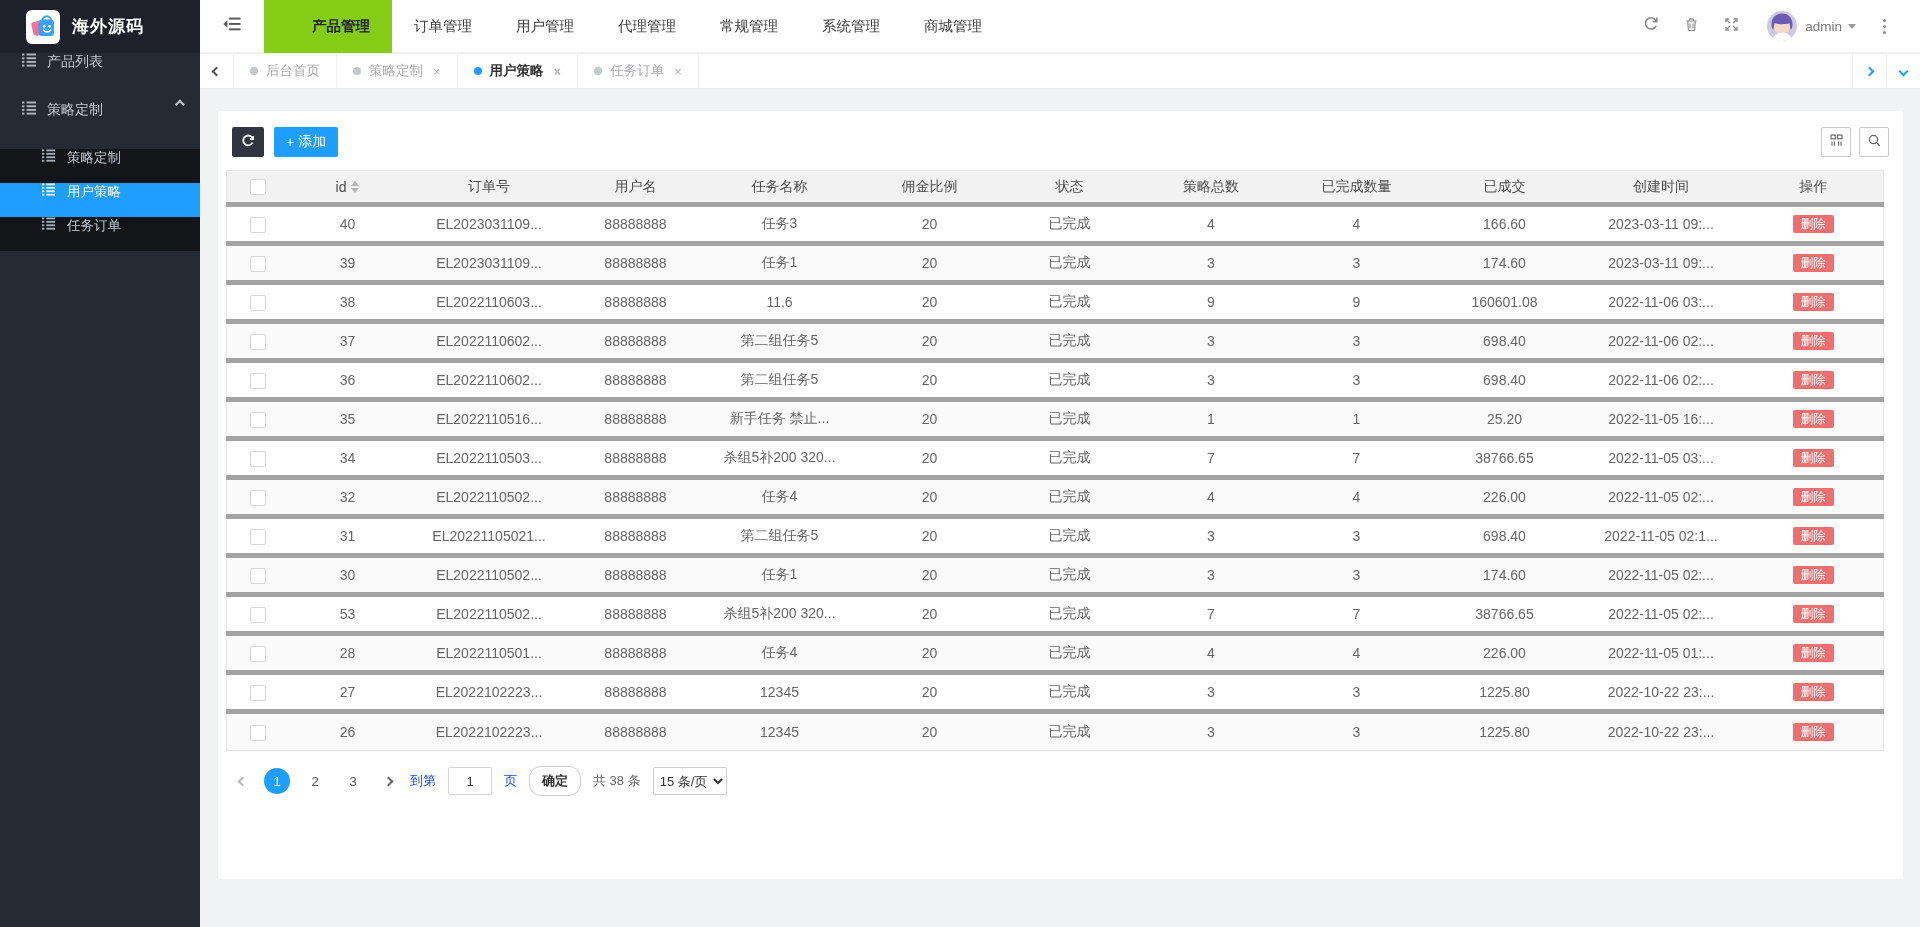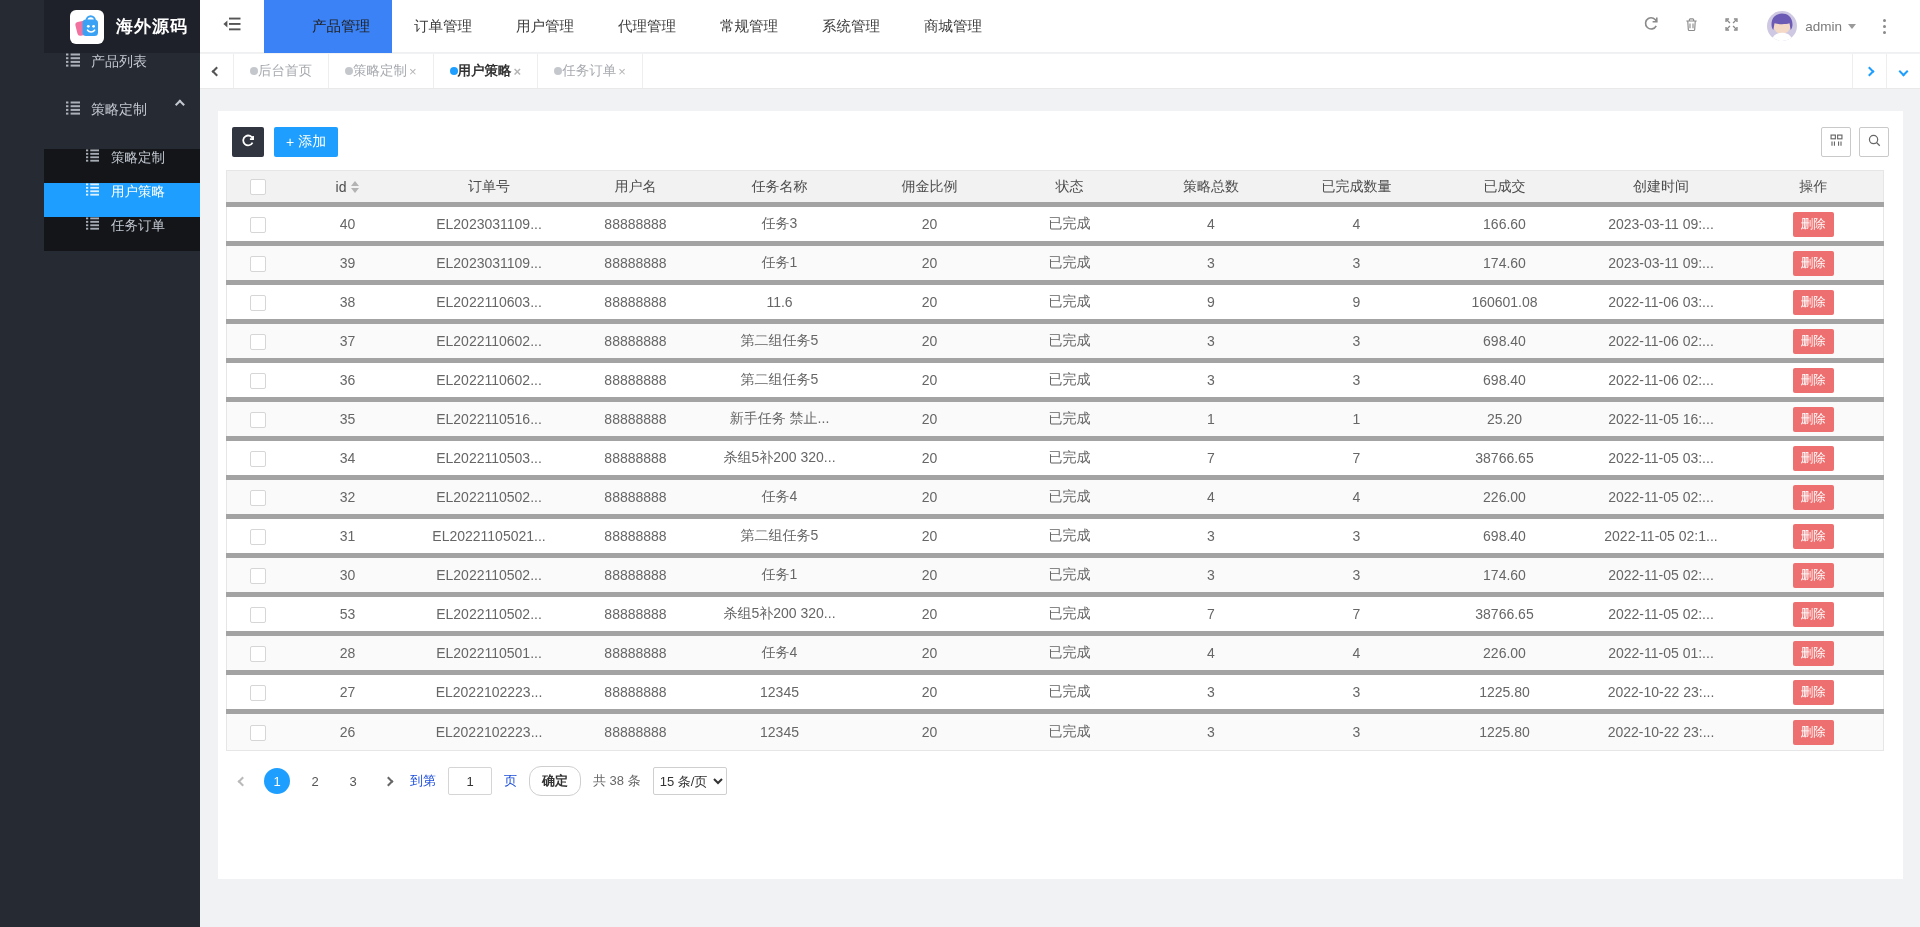--- a/index.html
+++ b/index.html
@@ -1,54 +1,54 @@
 <!DOCTYPE html>
 <html lang="zh"><head>
 <meta charset="utf-8">
 <style>
   * { box-sizing: border-box; margin: 0; padding: 0; }
   html,body { width:1920px; height:927px; overflow:hidden;
     font-family:"Liberation Sans","DejaVu Sans",sans-serif; background:#f1f2f4; }
 
   
-  .sidebar { position:absolute; left:0; top:0; width:200px; height:927px; background:#262a33; z-index:5;padding-left:44px; }
+  .sidebar { position:absolute; left:0; top:0; width:200px; height:927px; background:#262a33; z-index:5; }
   .logo-bar { height:53px; background:#1e212a; display:flex; align-items:center; padding-left:26px; gap:12px; }
   .logo-badge { width:34px; height:34px; flex:0 0 34px; }
   .logo-text { color:#ffffff; font-size:17px; font-weight:bold; letter-spacing:1px; }
   .side-item { height:48px; display:flex; align-items:flex-start; padding:0 18px 0 22px; color:#c3c8d1; font-size:14px; cursor:pointer; gap:11px; }
   .side-item .licon { width:14px; height:14px; flex:0 0 14px; opacity:.85; }
   .side-item .grow { flex:1; }
   .submenu { background:#131519; }
   .submenu .side-item { height:34px; padding-left:42px; font-size:13.5px; }
   .side-item.active { background:#1e9fff; color:#ffffff; }
   .chev { display:inline-block; width:7px; height:7px; border-left:2px solid currentColor; border-bottom:2px solid currentColor; }
   .chev.up { transform:rotate(135deg) translate(-1px,-1px); }
   .chev.left { transform:rotate(45deg); }
   .chev.right { transform:rotate(-135deg); }
   .chev.down { transform:rotate(-45deg); }
 
   
   .header { position:absolute; left:200px; top:0; right:0; height:53px; background:#fff; border-bottom:1px solid #f0f0f0; display:flex; align-items:center; }
   .collapse-btn { width:64px; height:53px; display:flex; align-items:center; justify-content:center; cursor:pointer; }
   .topnav { display:flex; height:53px; }
   .nav-item { height:53px; display:flex; align-items:center; padding:0 22px; font-size:14.5px; color:#3c3c3c; cursor:pointer; }
-  .nav-item.active { background:#3b82f6; font-weight:normal; color:#222;padding-left:48px; }
+  .nav-item.active { background:#84cc16; font-weight:bold; color:#222;padding-left:48px; }
   .header-right { margin-left:auto; display:flex; align-items:center; padding-right:24px; }
   .hicon-btn { width:40px; height:53px; display:flex; align-items:center; justify-content:center; cursor:pointer; }
   .avatar { width:30px; height:30px; border-radius:50%; overflow:hidden; margin-left:16px; flex:0 0 30px; cursor:pointer; }
   .admin-name { font-size:13.5px; color:#7a7a7a; margin-left:8px; cursor:pointer; display:flex; align-items:center; gap:6px; }
   .tri-down { width:0; height:0; border:4px solid transparent; border-top:5px solid #9a9a9a; margin-top:4px; }
   .kebab { margin-left:16px; width:24px; height:53px; display:flex; flex-direction:column; align-items:center; justify-content:center; gap:3px; cursor:pointer; }
   .kebab i { width:3px; height:3px; background:#8a8a8a; border-radius:50%; }
 
   
   .tabbar { position:absolute; left:200px; top:54px; right:0; height:35px; background:#fff; display:flex; align-items:stretch; border-bottom:1px solid #e9e9e9; }
   .tab-scroll-btn { width:34px; display:flex; align-items:center; justify-content:center; color:#555; border-right:1px solid #eee; cursor:pointer; }
   .tab-scroll-btn.blue { color:#1e9fff; border-right:none; border-left:1px solid #eee; }
-  .tab { display:flex; align-items:center; gap:0; padding:0 16px; border-right:1px solid #eee; font-size:13.5px; color:#a6a9ae; cursor:pointer; white-space:nowrap; }
+  .tab { display:flex; align-items:center; gap:8px; padding:0 16px; border-right:1px solid #eee; font-size:13.5px; color:#a6a9ae; cursor:pointer; white-space:nowrap; }
   .tab .dot { width:8px; height:8px; border-radius:50%; background:#c4c7cc; }
   .tab.active { color:#333; font-weight:bold; }
   .tab.active .dot { background:#1e9fff; }
   .tab .close { font-size:13px; color:#b5b5b5; margin-left:2px; }
   .tab-spacer { flex:1; }
 
   
   .content { position:absolute; left:200px; top:90px; right:0; bottom:0; background:#f1f2f4; }
   .card { position:absolute; left:18px; right:17px; top:21px; height:768px; background:#ffffff; }
   .toolbar { display:flex; align-items:center; padding:16px 14px 13px; }
@@ -63,21 +63,21 @@
   th { font-size:14px; color:#4d4d4d; font-weight:normal; text-align:center; }
   tbody tr { height:39px; border-top:5px solid #a3a3a3; background:#fff;padding-left:40px; }
   tbody tr:nth-child(even) { background:#fafafa; }
   td { font-size:14px; color:#666; text-align:center; overflow:hidden; white-space:nowrap; }
   .cbx { display:inline-block; width:16px; height:16px; background:#fff; border:1px solid #d6d6d6; border-radius:2px; vertical-align:middle; cursor:pointer; }
   .th-id { display:inline-flex; align-items:center; gap:5px; }
   .sort { display:inline-flex; flex-direction:column; gap:2px; cursor:pointer; }
   .sort i { width:0; height:0; border-left:4px solid transparent; border-right:4px solid transparent; }
   .sort .u { border-bottom:5px solid #b3b3b3; }
   .sort .d { border-top:5px solid #b3b3b3; }
-  .del-btn { background:#ee6f6f; color:#fff; border:none; border-radius:2px; font-size:12.5px; height:25px; padding:0 8px; cursor:pointer; }
+  .del-btn { background:#ee6f6f; color:#fff; border:none; border-radius:2px; font-size:12.5px; height:18px; padding:0 8px; cursor:pointer; }
 
   
   .pager { display:flex; align-items:center; margin:15px 14px 0; gap:12px; font-size:13px; color:#666; }
   .pg-chev { display:flex; align-items:center; justify-content:center; width:20px; cursor:pointer; color:#b9b9b9; }
   .pg-chev.next { color:#666; }
   .pg-num { width:26px; height:26px; border-radius:50%; display:flex; align-items:center; justify-content:center; font-size:13px; color:#555; cursor:pointer; }
   .pg-num.active { background:#1e9fff; color:#fff; }
   .pg-label { color:#1d4ed8; }
   .pg-input { width:44px; height:28px; border:1px solid #d5d5d5; border-radius:2px; text-align:center; font-size:13px; color:#333; font-family:inherit; }
   .pg-confirm { height:30px; padding:0 12px; background:#fff; border:1px solid #cfcfcf; border-radius:12px; font-size:13px; font-weight:bold; color:#333; cursor:pointer; font-family:inherit; }

